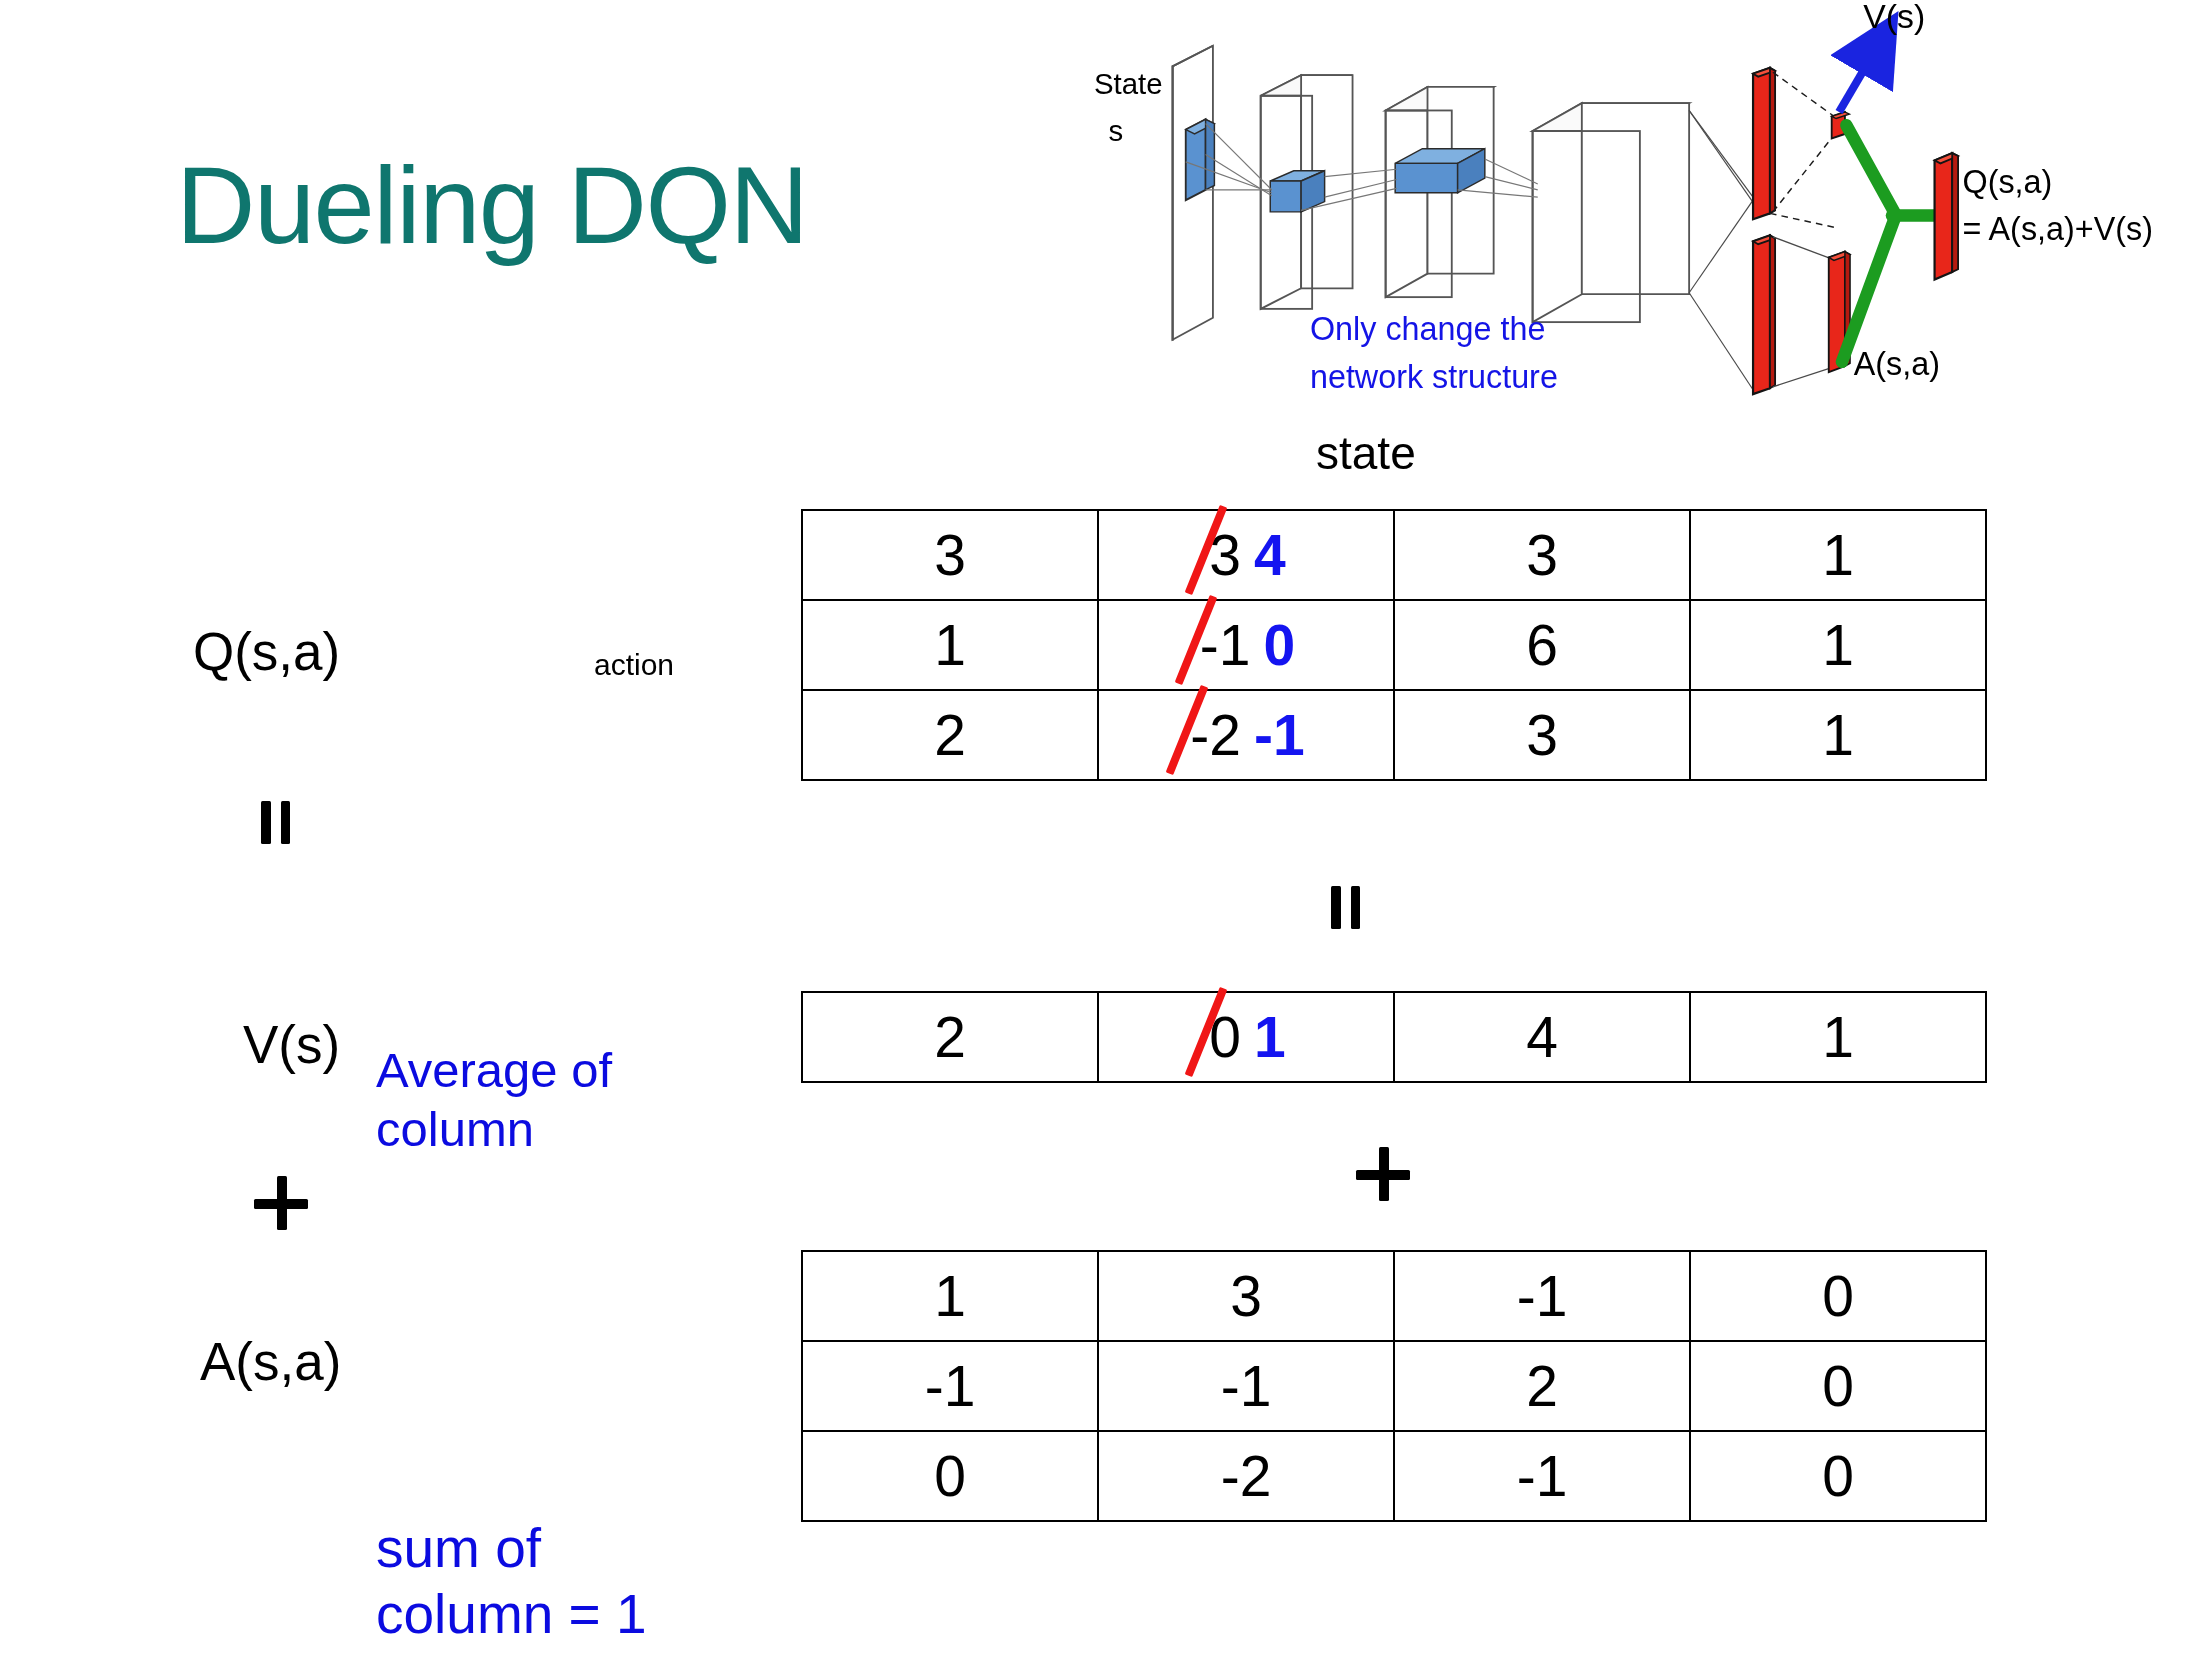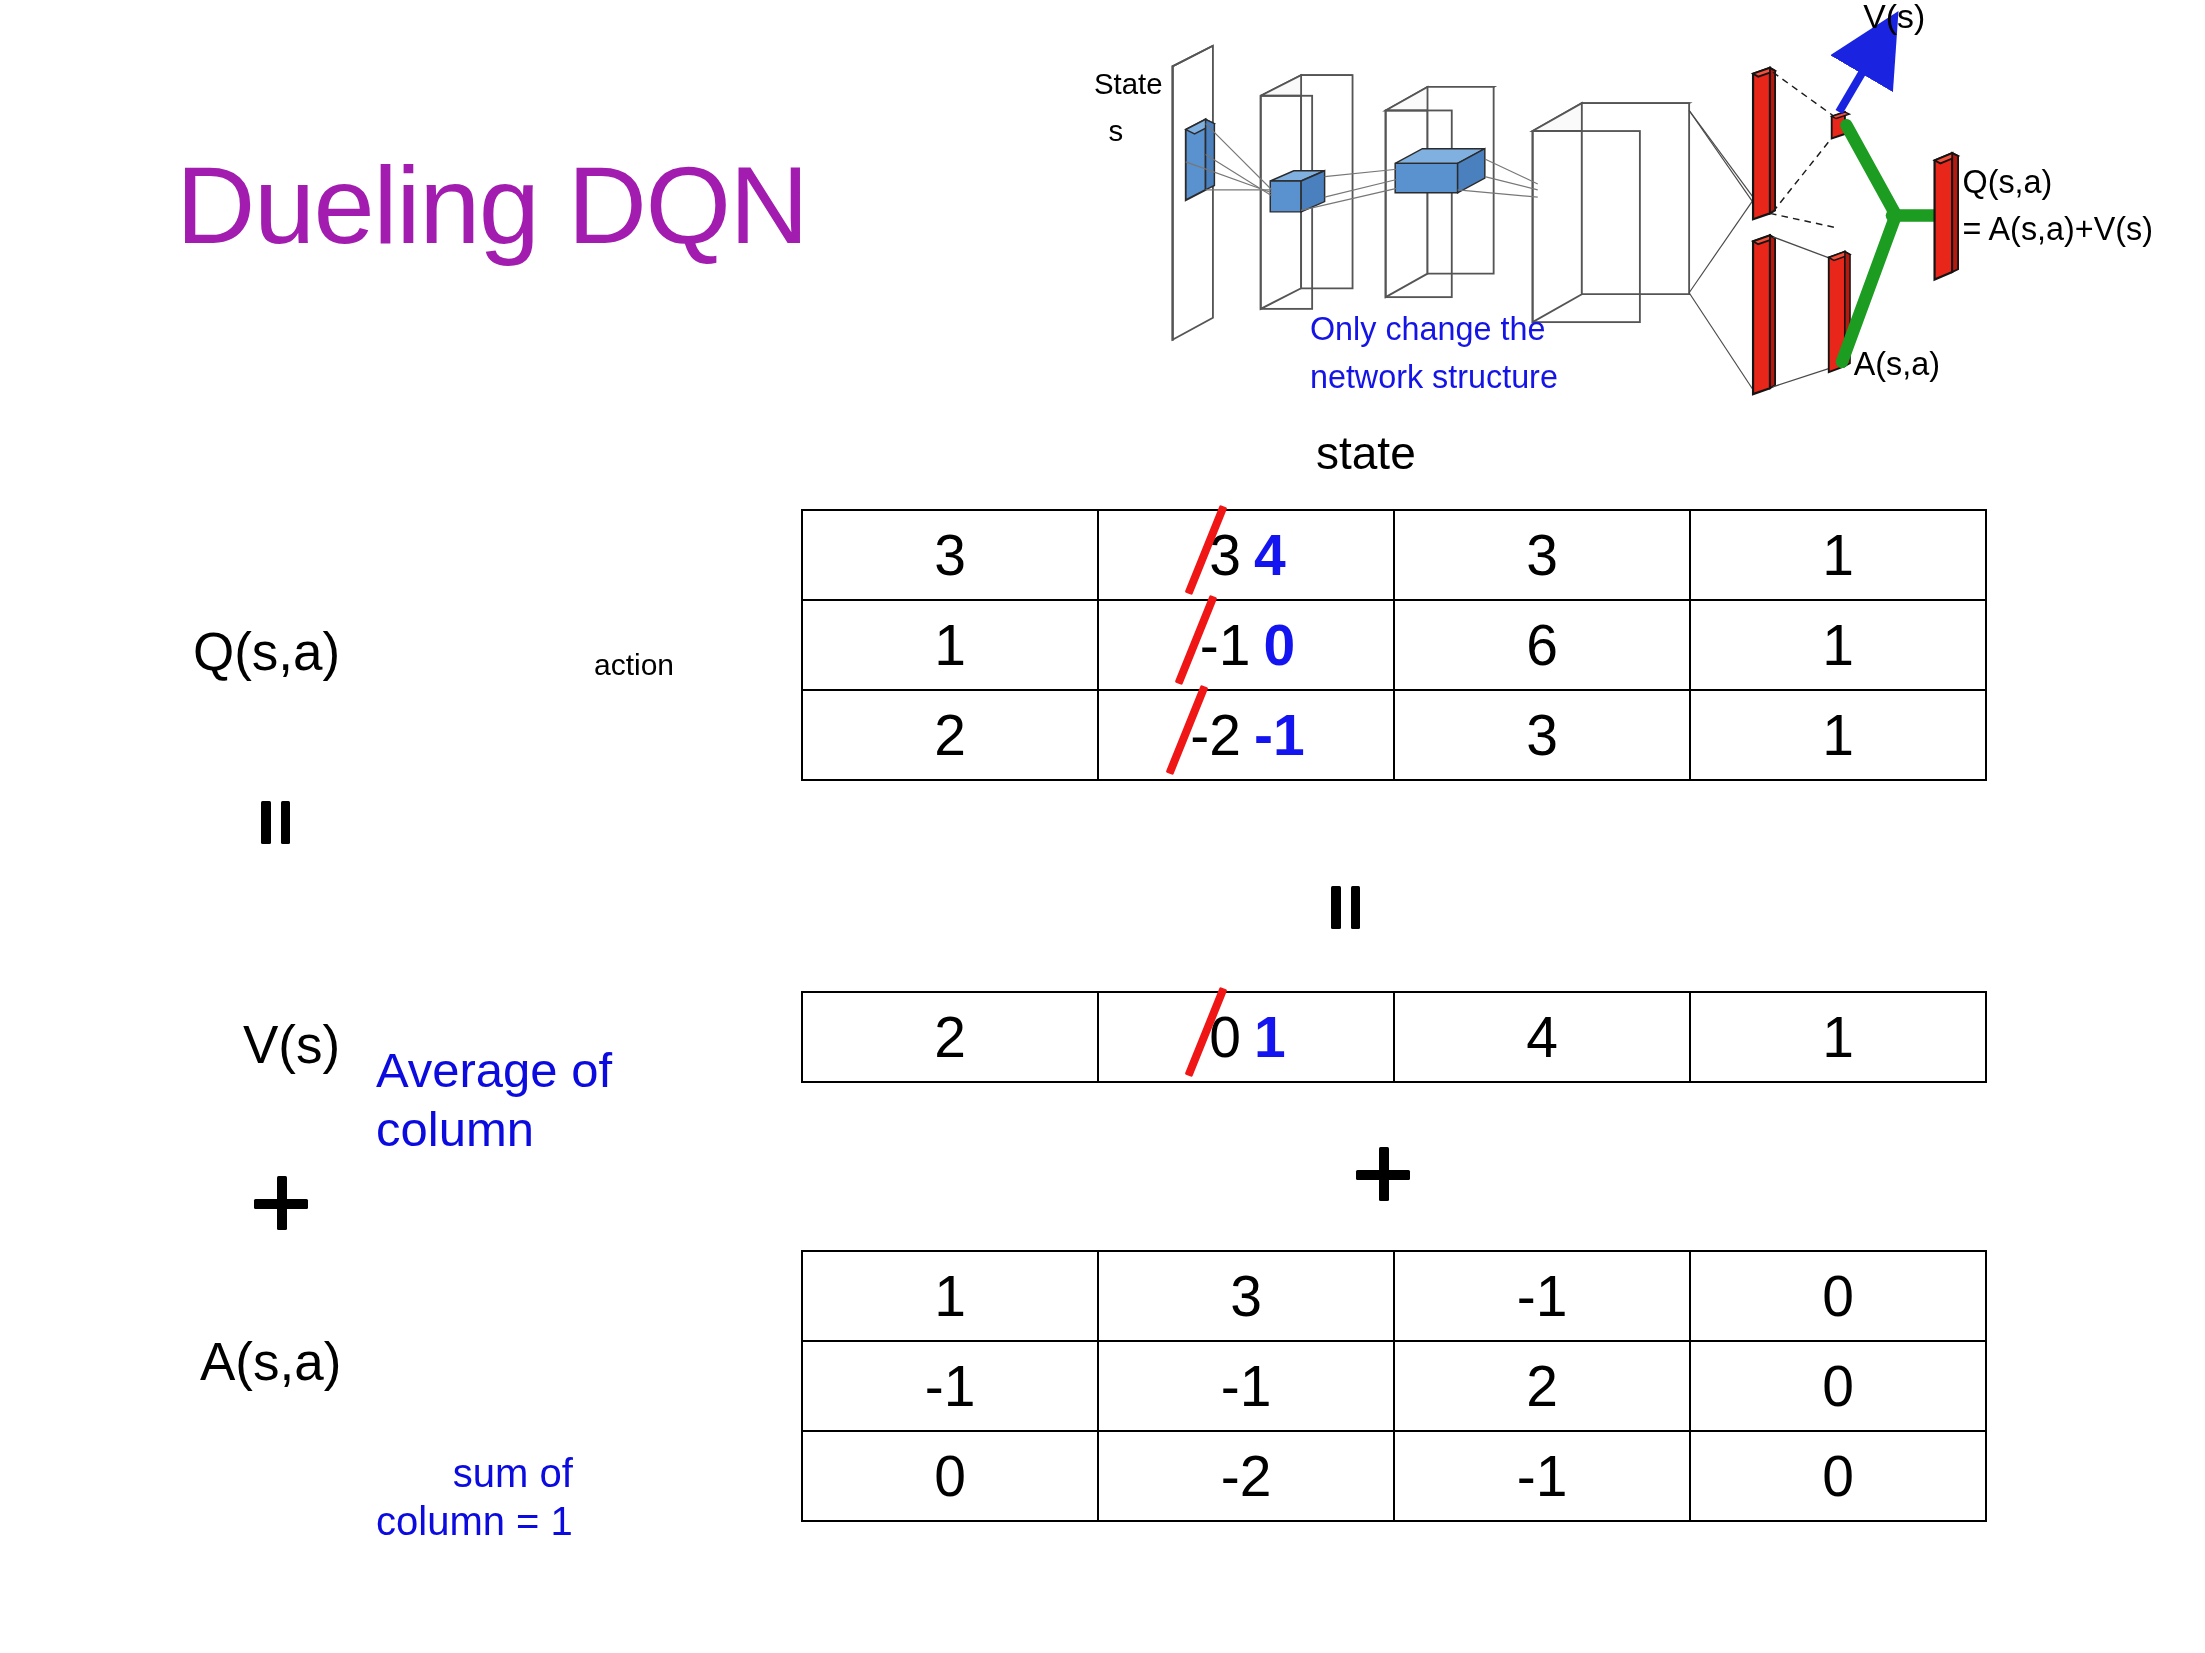--- a/index.html
+++ b/index.html
@@ -16,21 +16,21 @@
     overflow: hidden;
   }
 
   
   #title {
     position: absolute;
     left: 176px;
     top: 147px;
     font-size: 110px;
     font-weight: 400;
-    color: #a21caf;
+    color: #0f766e;
     letter-spacing: -1.5px;
     white-space: nowrap;
     line-height: 1.05;
     text-align: center;
   }
 
   
   #net-diagram {
     position: absolute;
     left: 1088px;
@@ -67,21 +67,21 @@
   }
 
   #lbl-state  { left: 1316px; top: 426px;  font-size: 46px; }
   #lbl-qsa    { left: 193px;  top: 621px;  font-size: 53px; }
   #lbl-action { left: 594px;  top: 647px;  font-size: 30px; }
   #lbl-eq1    { left: 261px;  top: 801px; font-size: 51px; }
   #lbl-vs     { left: 243px;  top: 1014px; font-size: 53px; }
   #lbl-avg    { left: 376px;  top: 1029px; font-size: 49px; }
   #lbl-plus1  { left: 254px;  top: 1176px; font-size: 54px; }
   #lbl-asa    { left: 200px;  top: 1331px; font-size: 53px; }
-  #lbl-sum    { left: 376px;  top: 1437px; font-size: 40px; text-align: right; }
+  #lbl-sum    { left: 376px;  top: 1503px; font-size: 55px; }
 
   
   .eqbars {
     position: absolute;
     display: flex;
     gap: 10.3px;
   }
   .eqbars span {
     display: block;
     width: 9.6px;

